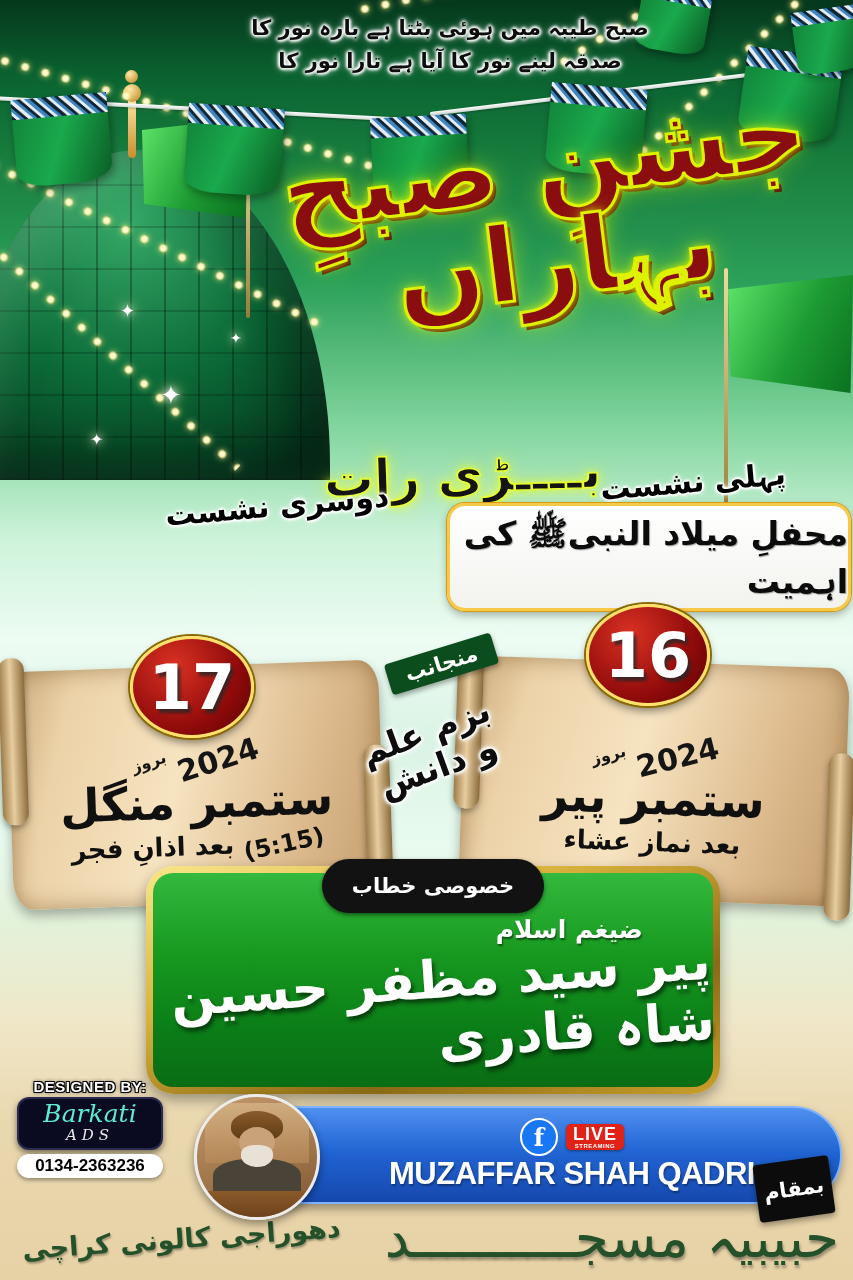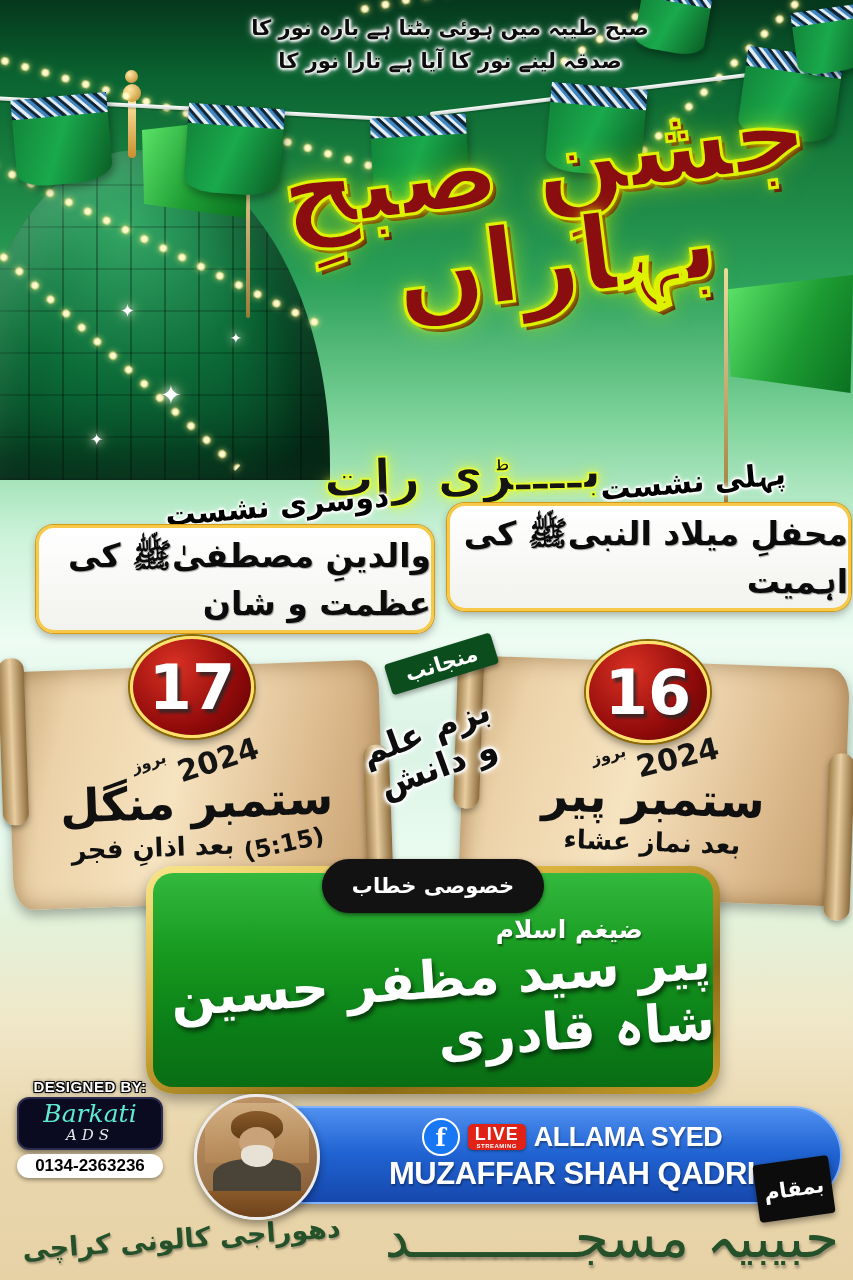--- a/index.html
+++ b/index.html
@@ -188,35 +188,32 @@
 
   <div class="abs main-title rtl">جشنِ صبحِ بہاراں</div>
   <div class="abs sub-title rtl">بــــڑی رات</div>
 
   <div class="abs session-label rtl" style="left:600px;top:464px;">پہلی نشست</div>
   <div class="abs topic-box rtl" style="left:447px;top:503px;width:398px;height:102px;">
     <span>محفلِ میلاد النبیﷺ کی اہمیت</span>
   </div>
 
   <div class="abs session-label rtl" style="left:165px;top:488px;">دوسری نشست</div>
-  <div class="abs topic-box rtl" style="left:36px;top:525px;width:392px;height:102px;">
-    <span>والدینِ مصطفیٰﷺ کی عظمت و شان</span>
-  </div>
 
   <div class="abs scroll" style="left:462px;top:662px;width:384px;height:238px;transform:rotate(2deg);">
     <div class="scroll-body rtl">
       <div style="display:flex;align-items:center;gap:10px;">
         <span class="year">2024</span>
         <span class="broz">بروز</span>
       </div>
       <div class="weekday">ستمبر پیر</div>
       <div class="praytime">بعد نماز عشاء</div>
     </div>
   </div>
-  <div class="abs day-badge" style="left:586px;top:641px;">
+  <div class="abs day-badge" style="left:586px;top:604px;">
     <span>16</span>
   </div>
 
   <div class="abs scroll" style="left:10px;top:666px;width:372px;height:238px;transform:rotate(-2deg);">
     <div class="scroll-body rtl">
       <div style="display:flex;align-items:center;gap:10px;">
         <span class="year">2024</span>
         <span class="broz">بروز</span>
       </div>
       <div class="weekday">ستمبر منگل</div>
@@ -254,21 +251,20 @@
 
   <div class="abs livebar">
     <div class="lb-row">
       <div class="fb-circle">
           <span>f</span>
         </div>
       <div class="live-badge">
         <div class="l1">LIVE</div>
         <div class="l2">STREAMING</div>
       </div>
-      <div class="lb-name1">ALLAMA SYED</div>
     </div>
     <div class="lb-name2">MUZAFFAR SHAH QADRI</div>
   </div>
 
   <div class="abs photo">
     <div class="win"></div>
       <div class="body"></div>
       <div class="turban"></div>
     <div class="face"></div>
       <div class="beard"></div>

